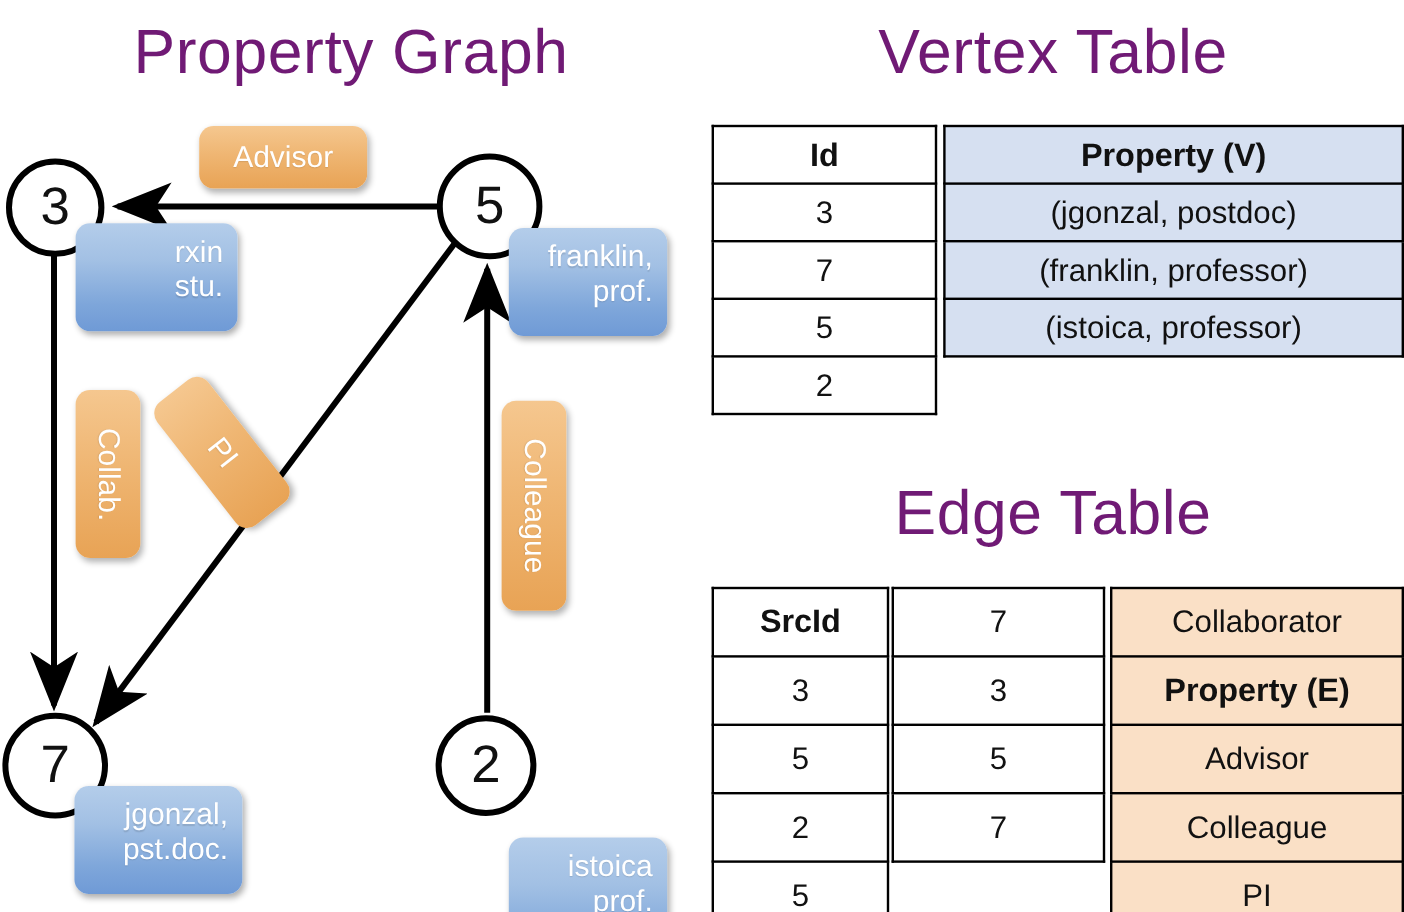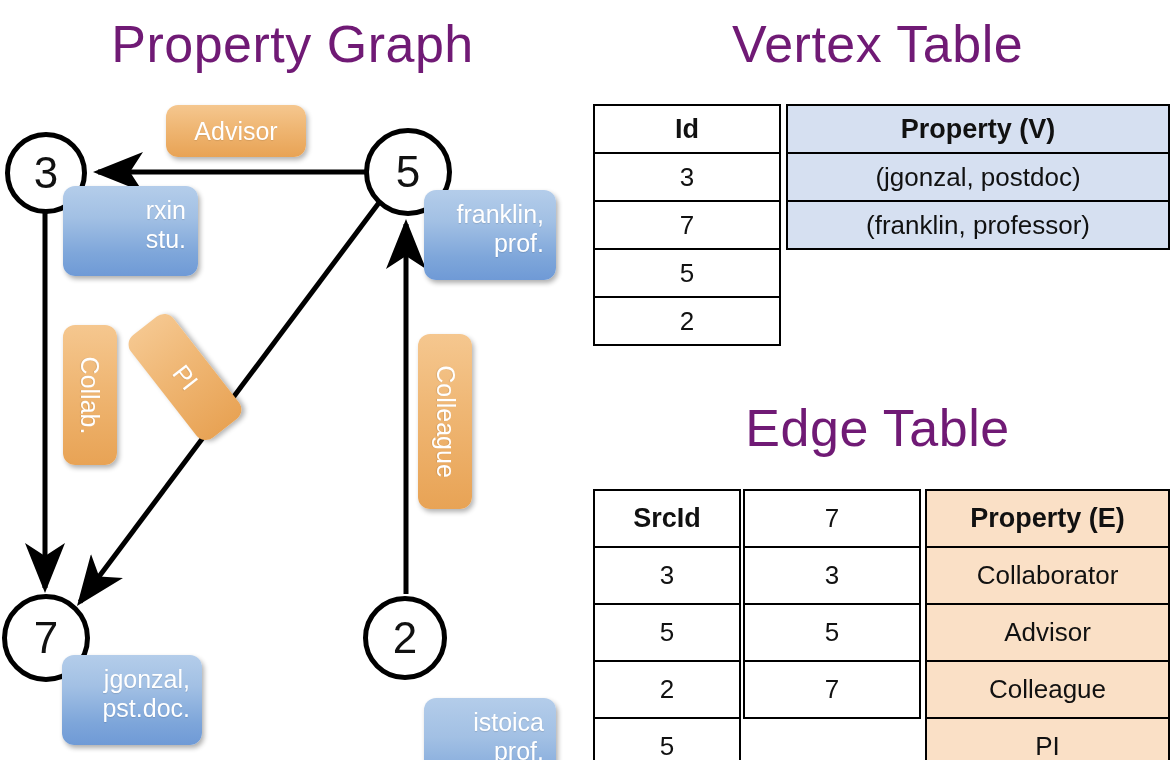--- a/index.html
+++ b/index.html
@@ -203,20 +203,23 @@
   <tbody>
       <tr>
     <td class="hdr fill-blue">Property (V)</td>
   </tr>
   <tr>
         <td class="fill-blue">(jgonzal, postdoc)</td>
       </tr>
   <tr>
         <td class="fill-blue">(franklin, professor)</td>
       </tr>
+  <tr>
+        <td class="fill-blue">(istoica, professor)</td>
+      </tr>
 </tbody>
   </table>
 
 <table class="gt et" id="et-src">
   <tbody>
       <tr>
     <td class="hdr">SrcId</td>
   </tr>
   <tr>
         <td>3</td>
@@ -246,26 +249,26 @@
       </tr>
   <tr>
         <td>7</td>
       </tr>
 </tbody>
   </table>
 
 <table class="gt et" id="et-prop">
   <tbody>
       <tr>
+        <td class="fill-orange">Collaborator</td>
+      </tr>
+  <tr>
     <td class="hdr fill-orange">Property (E)</td>
   </tr>
   <tr>
-        <td class="fill-orange">Collaborator</td>
-      </tr>
-  <tr>
         <td class="fill-orange">Advisor</td>
       </tr>
   <tr>
         <td class="fill-orange">Colleague</td>
       </tr>
   <tr>
         <td class="fill-orange">PI</td>
       </tr>
 </tbody>
   </table>

